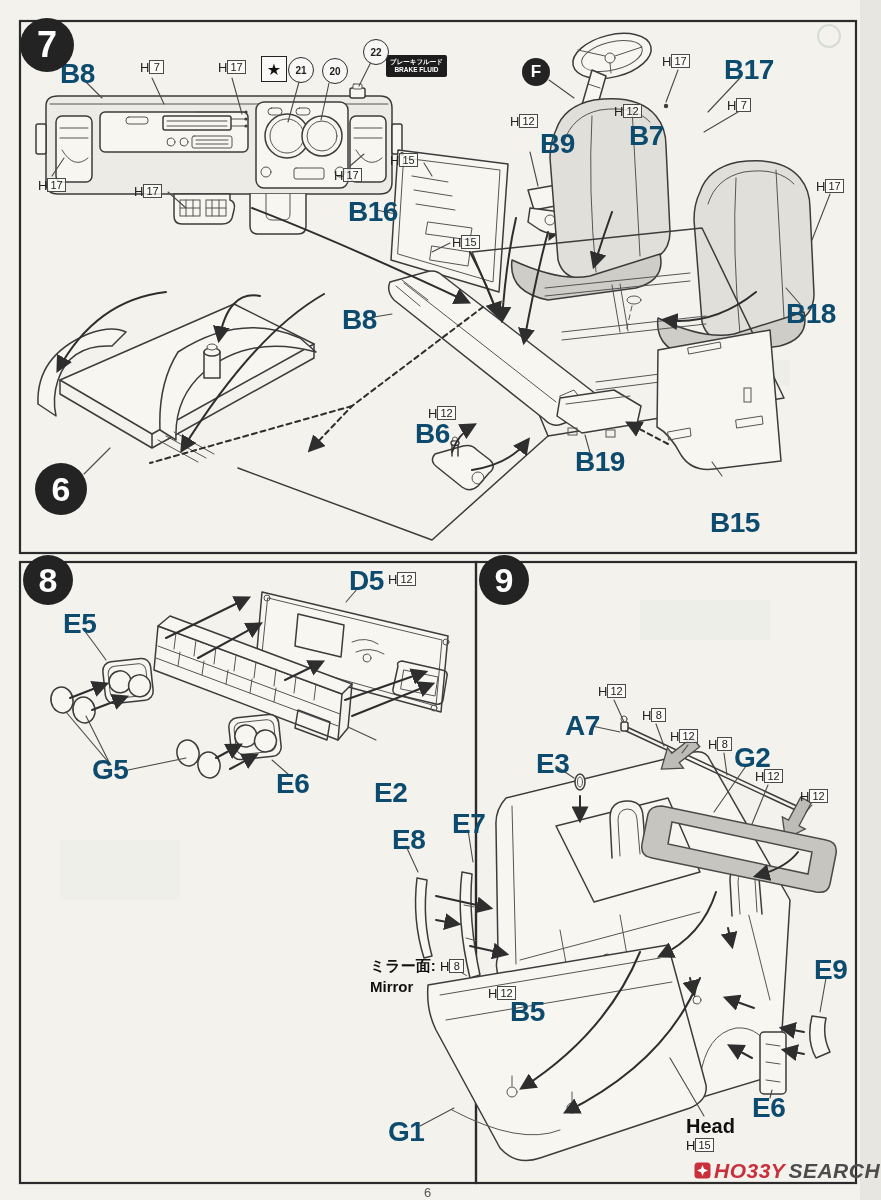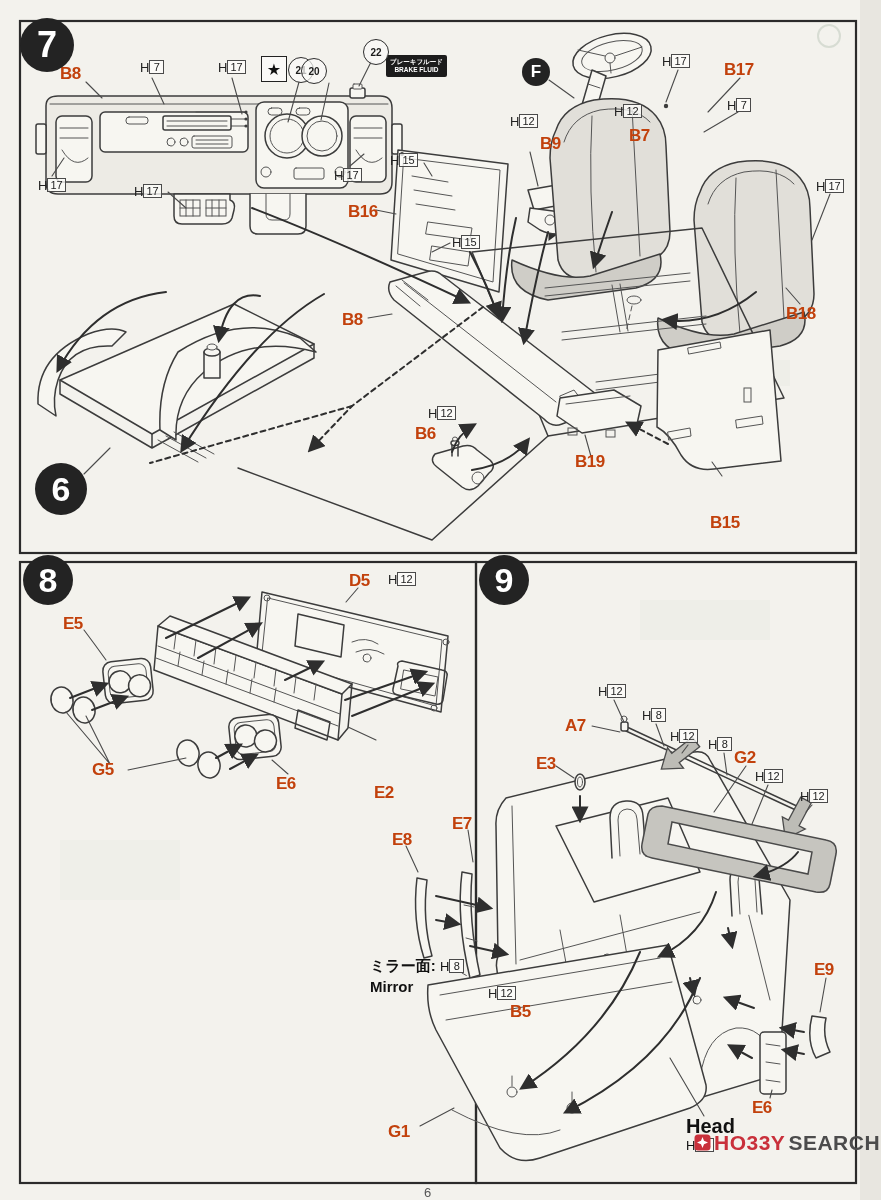--- a/index.html
+++ b/index.html
@@ -1,21 +1,21 @@
 <!DOCTYPE html>
 <html style="--paper: #f3f2ed; --ink: #2e2e2e; --red: #c9303b;"><head>
 <meta charset="utf-8">
 <style>
   :root{ --paper:#f3f2ed; --ink:#2e2e2e; --red:#c9303b; }
   html,body{margin:0;padding:0;background:#d8d6d0;}
   .page{position:relative;width:881px;height:1200px;background:var(--paper);
         overflow:hidden;font-family:"Liberation Sans",sans-serif;}
   .art{position:absolute;left:0;top:0;}
   #labels{position:absolute;left:0;top:0;width:881px;height:1200px;pointer-events:none;}
-  .part-label{position:absolute;font-weight:bold;font-size:17px;color:#c2410c;
+  .part-label{position:absolute;font-weight:bold;font-size:28px;color:#0c4a6e;
               letter-spacing:-0.5px;white-space:nowrap;line-height:20px;}
   .paint-label{position:absolute;font-size:13px;color:#222;white-space:nowrap;line-height:15px;}
   .code-box{display:inline-block;border:1.3px solid #4a4a4a;background:rgba(252,252,250,.78);
             font-size:11px;line-height:12px;padding:0 2px;min-width:9px;text-align:center;
             vertical-align:1px;color:#222;font-weight:normal;}
   .step-circle{position:absolute;border-radius:50%;background:#232323;color:#fff;
                display:flex;align-items:center;justify-content:center;font-weight:bold;
                transform:translate(-50%,-50%);}
   .num-circle{position:absolute;width:24px;height:24px;border-radius:50%;
               border:1.8px solid #2e2e2e;background:rgba(250,250,248,.7);color:#1c1c1c;
@@ -386,21 +386,21 @@
     <div>Mirror</div>
   </div>
 
   <div class="head-note" style="left: 686px; top: 1116px;">
     <div class="hd">Head</div>
     <div style="font-size:13px;margin-top:2px;">H<span class="code-box">15</span></div>
   </div>
 
   <div class="page-num" style="left:424px;top:1185px;">6</div>
 
-  <div class="logo" style="left:694px;top:1132px;">
+  <div class="logo" style="left:694px;top:1160px;font-style:italic;">
     <svg class="mark" viewBox="0 0 17 17">
       <rect x="0.5" y="0.5" width="16" height="16" rx="3.5" fill="#c9303b"></rect>
       <path d="M8.5,3 L10,6.8 L14,8.5 L10,10.2 L8.5,14 L7,10.2 L3,8.5 L7,6.8 Z" fill="#ffffff"></path>
     </svg>
     <span class="red">HO33Y</span>
     <span class="dark">SEARCH</span>
   </div>
 
 <div class="part-label" style="left: 60px; top: 64px;">B8</div>
       <div class="part-label" style="left: 348px; top: 202px;">B16</div>
@@ -446,16 +446,16 @@
       <div class="paint-label" style="left: 708px; top: 737px;">H<span class="code-box">8</span></div>
       <div class="paint-label" style="left: 755px; top: 769px;">H<span class="code-box">12</span></div>
       <div class="paint-label" style="left: 800px; top: 789px;">H<span class="code-box">12</span></div>
       <div class="paint-label" style="left: 488px; top: 986px;">H<span class="code-box">12</span></div>
       <div class="step-circle" style="left: 47px; top: 45px; width: 54px; height: 54px; font-size: 36px;">7</div>
       <div class="step-circle" style="left: 48px; top: 580px; width: 50px; height: 50px; font-size: 34px;">8</div>
       <div class="step-circle" style="left: 504px; top: 580px; width: 50px; height: 50px; font-size: 34px;">9</div>
       <div class="step-circle" style="left: 61px; top: 489px; width: 52px; height: 52px; font-size: 34px;">6</div>
       <div class="step-circle" style="left: 536px; top: 72px; width: 28px; height: 28px; font-size: 17px;">F</div>
       <div class="num-circle" style="left: 301px; top: 70px;">21</div>
-      <div class="num-circle" style="left: 314px; top: 71px;">20</div>
+      <div class="num-circle" style="left: 335px; top: 71px;">20</div>
       <div class="num-circle" style="left: 376px; top: 52px;">22</div>
     </div>
 </div>
 
 </body></html>

